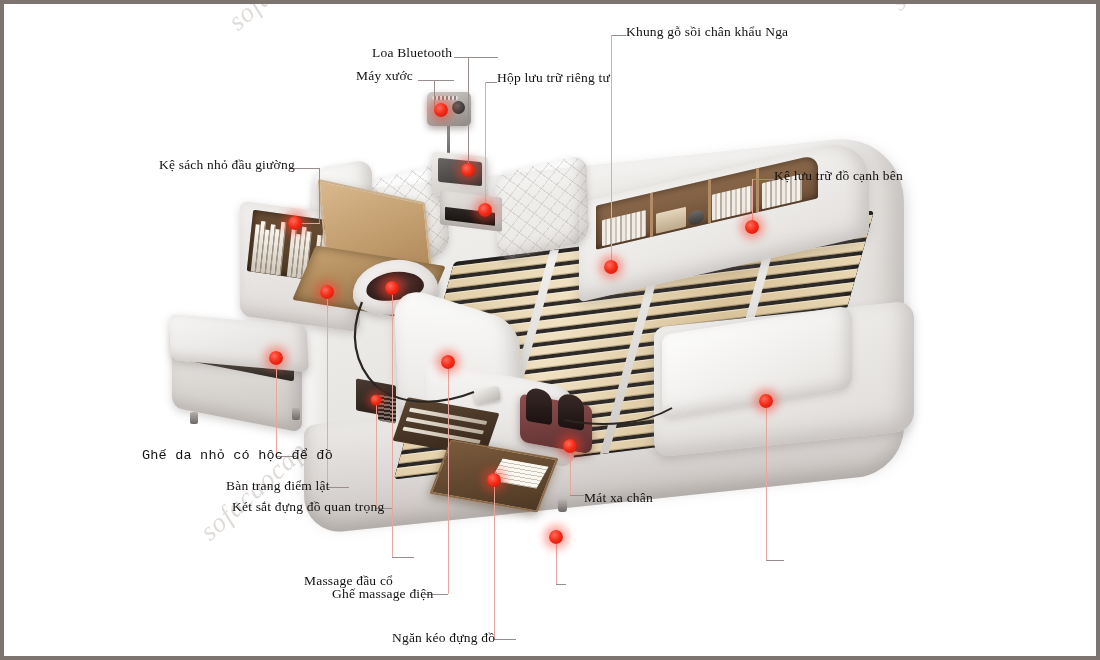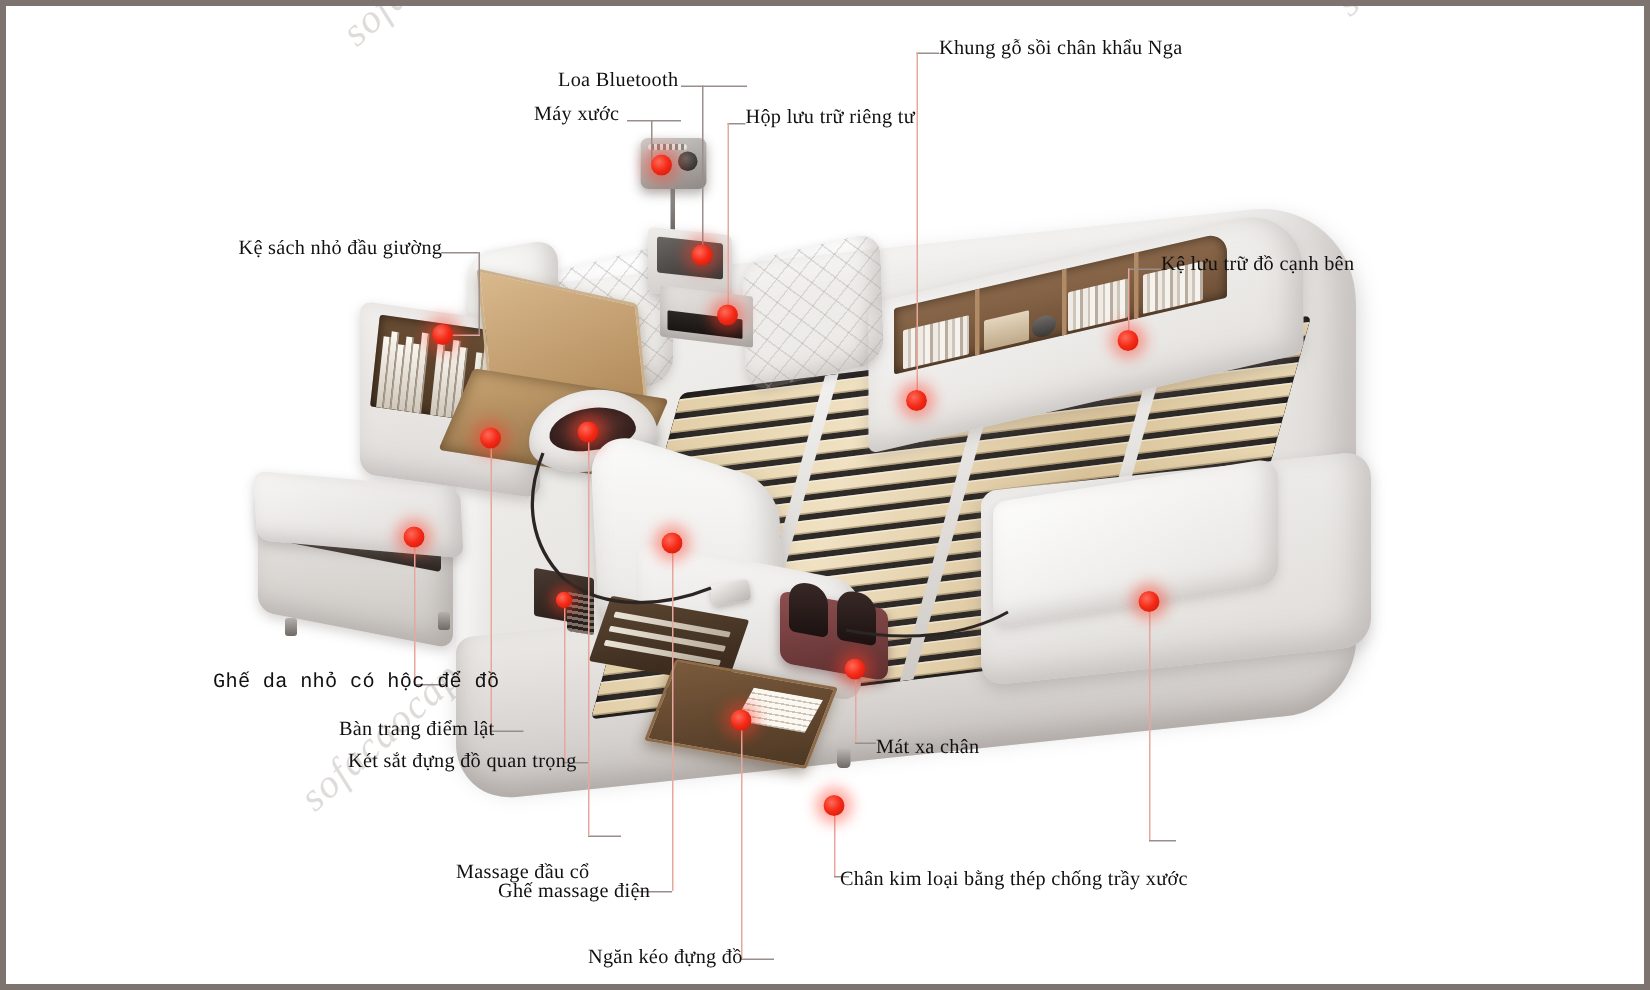--- a/index.html
+++ b/index.html
@@ -549,21 +549,20 @@
   <div class="lbl" style="left:388px;top:625px;">Ngăn kéo đựng đồ</div>
   <div class="ln h" style="left:490px;top:635px;width:22px;"></div>
   <div class="ln v red" style="left:490px;top:478px;height:157px;"></div>
   <div class="dot" style="left:490px;top:476px;"></div>
 
   <div class="lbl" style="left:580px;top:485px;">Mát xa chân</div>
   <div class="ln v red" style="left:566px;top:443px;height:48px;"></div>
   <div class="ln h" style="left:566px;top:491px;width:14px;"></div>
   <div class="dot" style="left:566px;top:442px;"></div>
 
-  <div class="lbl" style="left:556px;top:573px;">Chân kim loại bằng thép chống trầy xước</div>
   <div class="ln v red" style="left:552px;top:534px;height:46px;"></div>
   <div class="ln h" style="left:552px;top:580px;width:10px;"></div>
   <div class="dot" style="left:552px;top:533px;"></div>
 
   <div class="ln v red" style="left:762px;top:398px;height:158px;"></div>
   <div class="ln h" style="left:762px;top:556px;width:18px;"></div>
   <div class="dot" style="left:762px;top:397px;"></div>
 
 </div>
 

